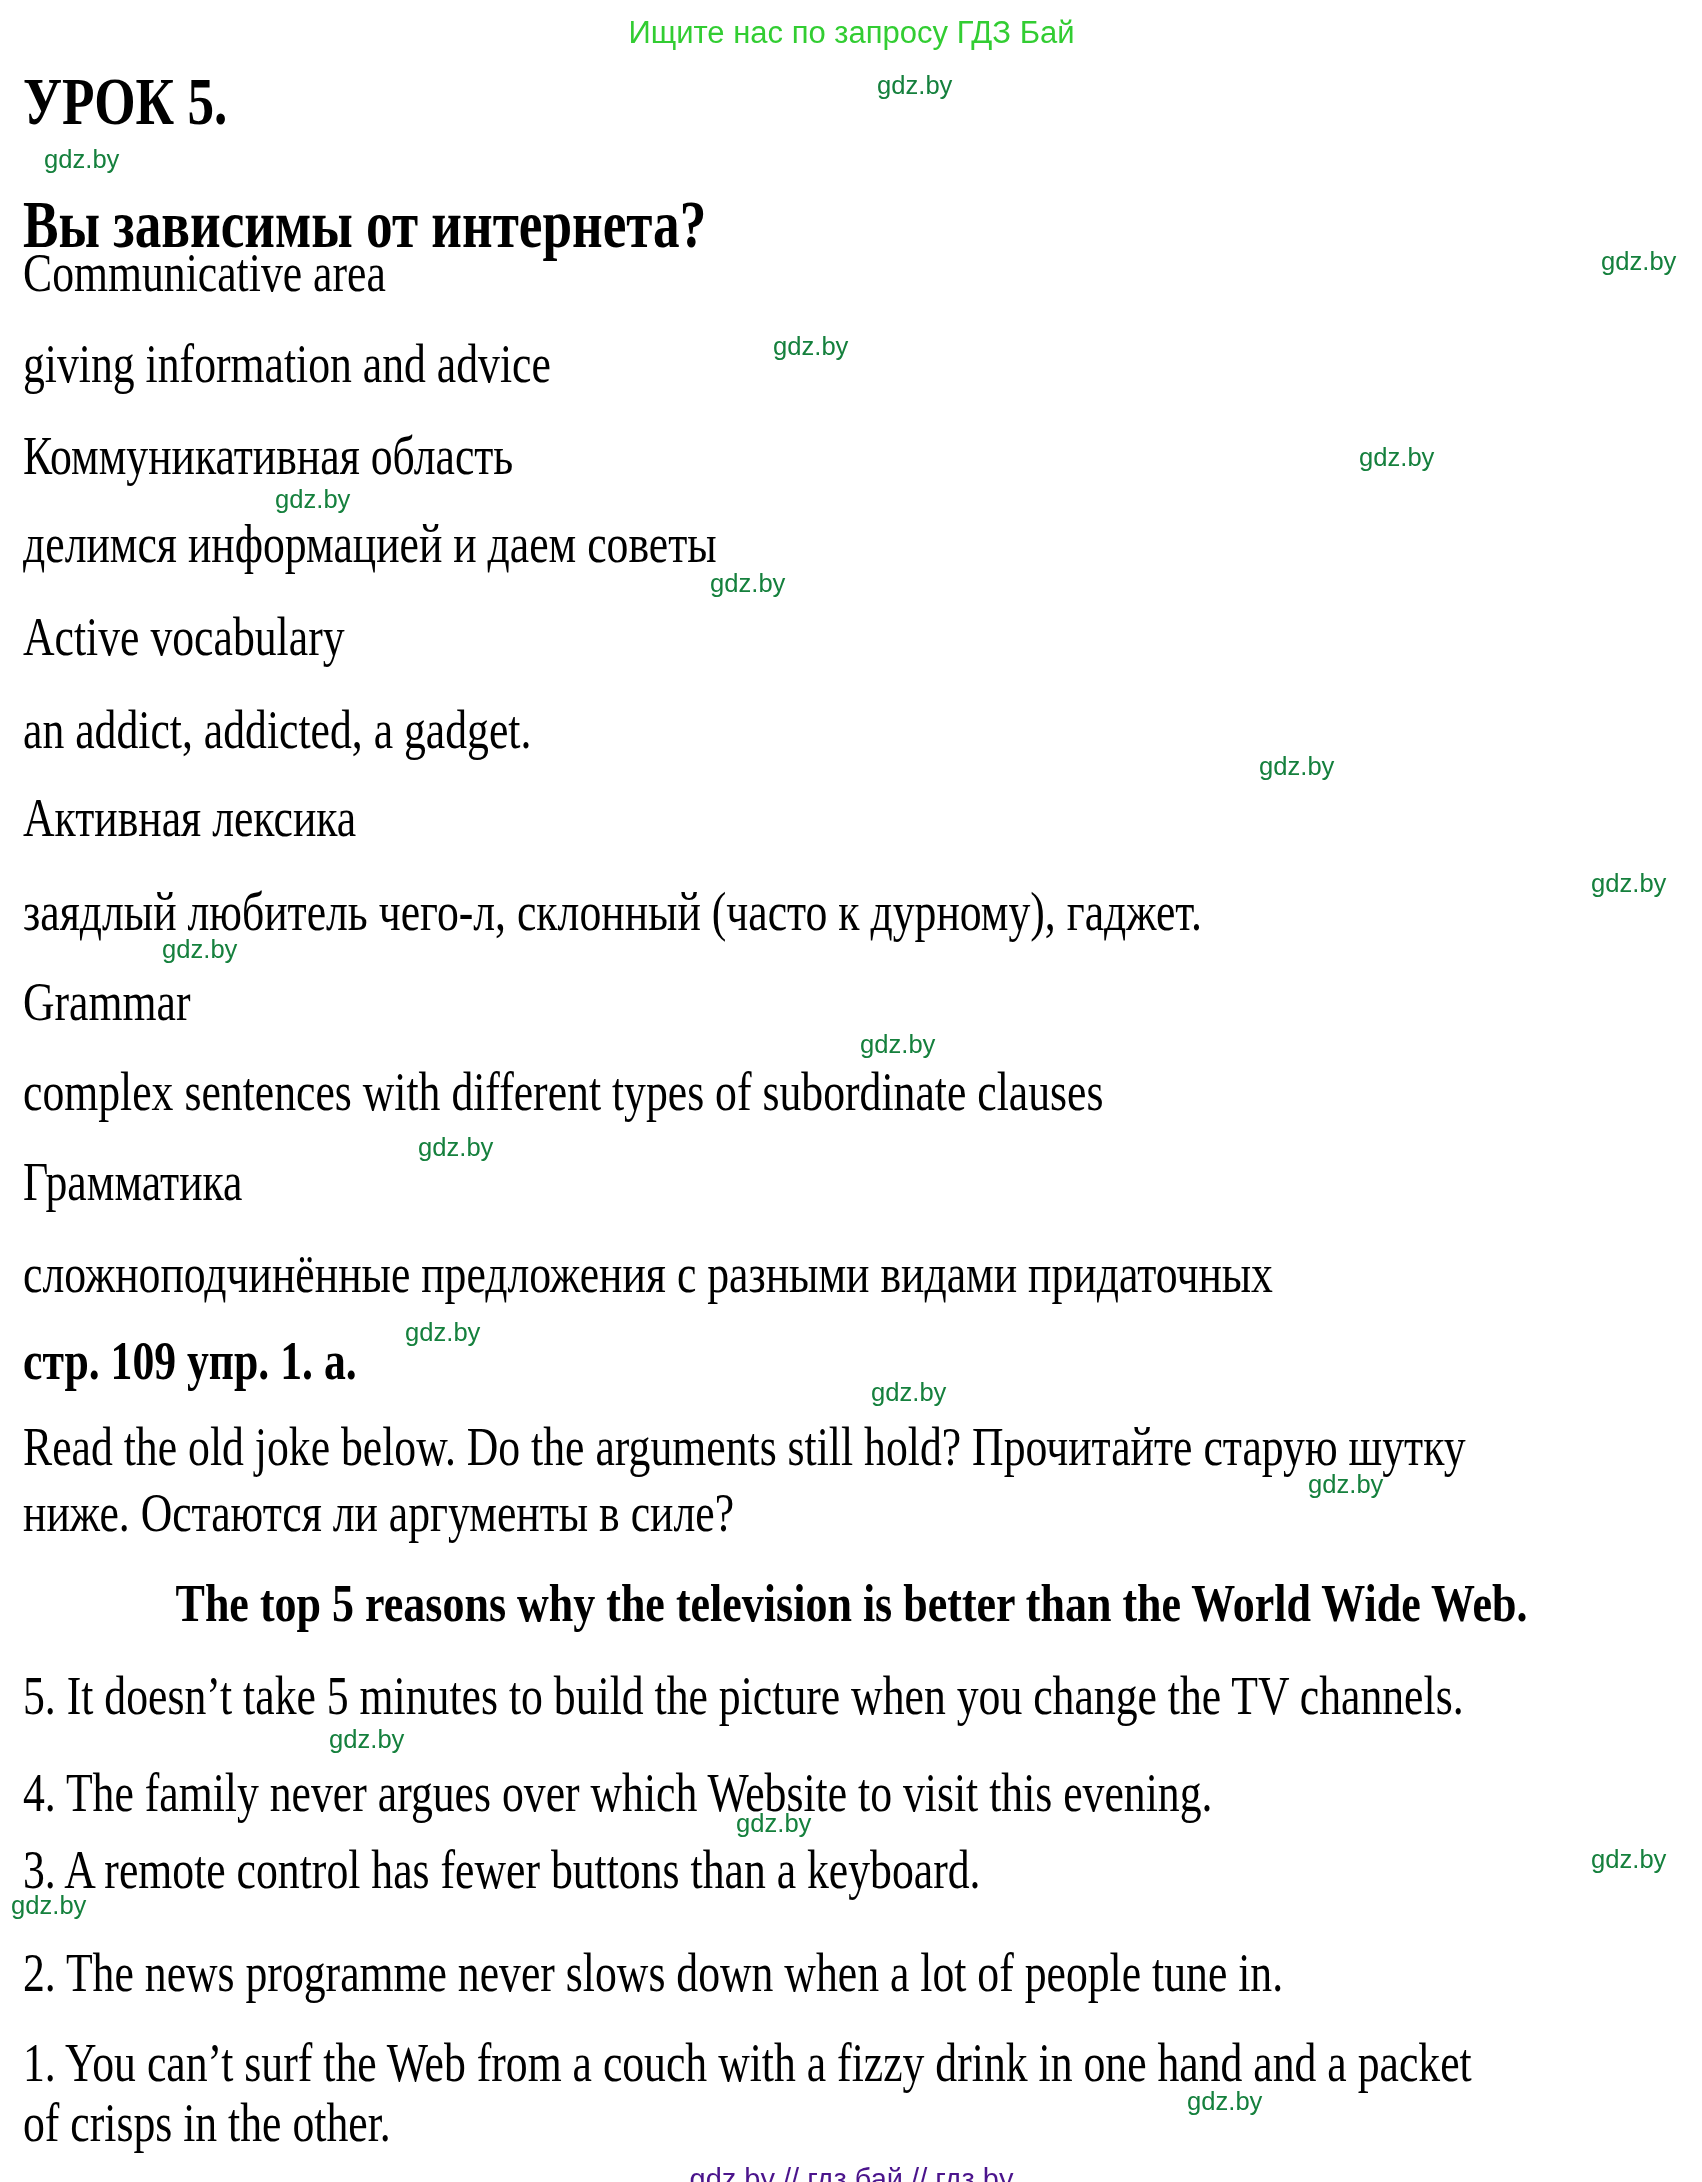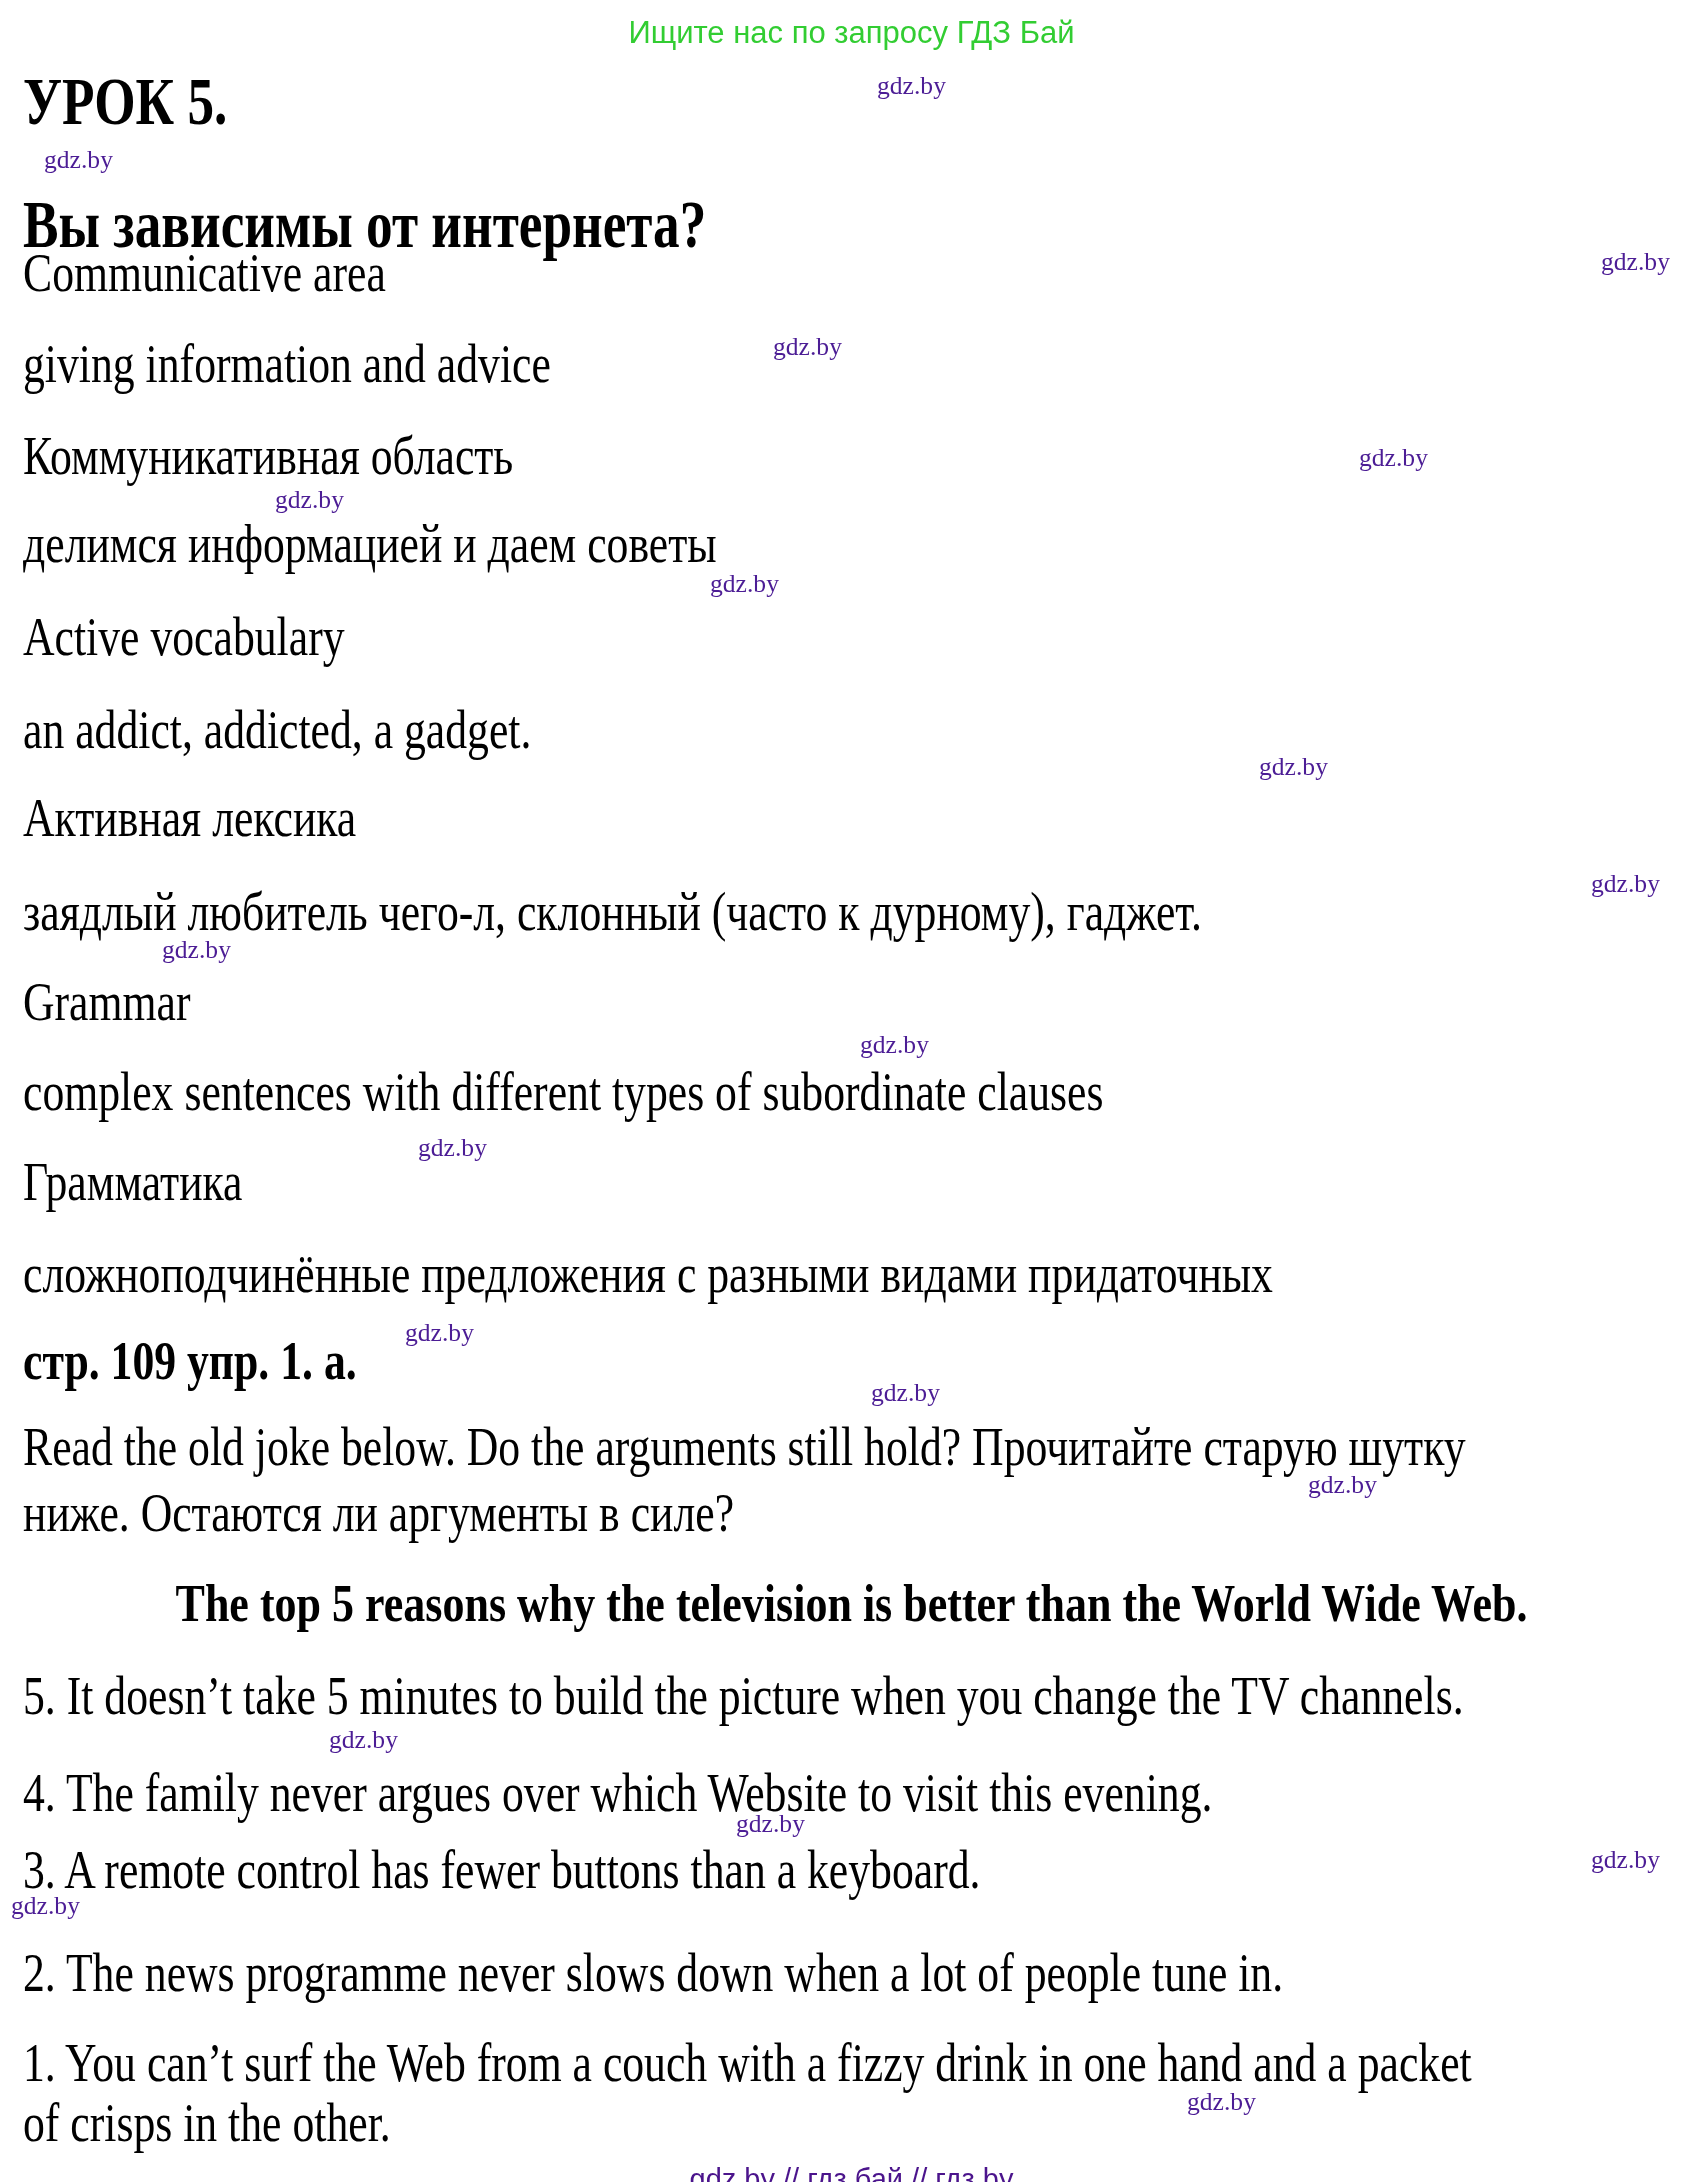--- a/index.html
+++ b/index.html
@@ -26,24 +26,24 @@
   .h1 { font-size:56px; }
   .ctr {
     left:0; width:100%; text-align:center;
     transform:scale(1,1.2);
     transform-origin:50% 0;
   }
   .joke-title { font-size:44px; font-weight:bold; }
   
   .wm {
     position:absolute;
-    font-family:Liberation Serif, serif;
+    font-family:Liberation Sans, sans-serif;
     font-size:25.6px;
     line-height:1;
-    color:#4c1d95;
+    color:#15803d;
     white-space:nowrap;
   }
   .promo {
     position:absolute;
     top:8.5px; left:0; width:100%;
     text-align:center;
     font-family:"Liberation Sans","DejaVu Sans",sans-serif;
     font-size:31px;
     line-height:1;
     color:#32cd32;

